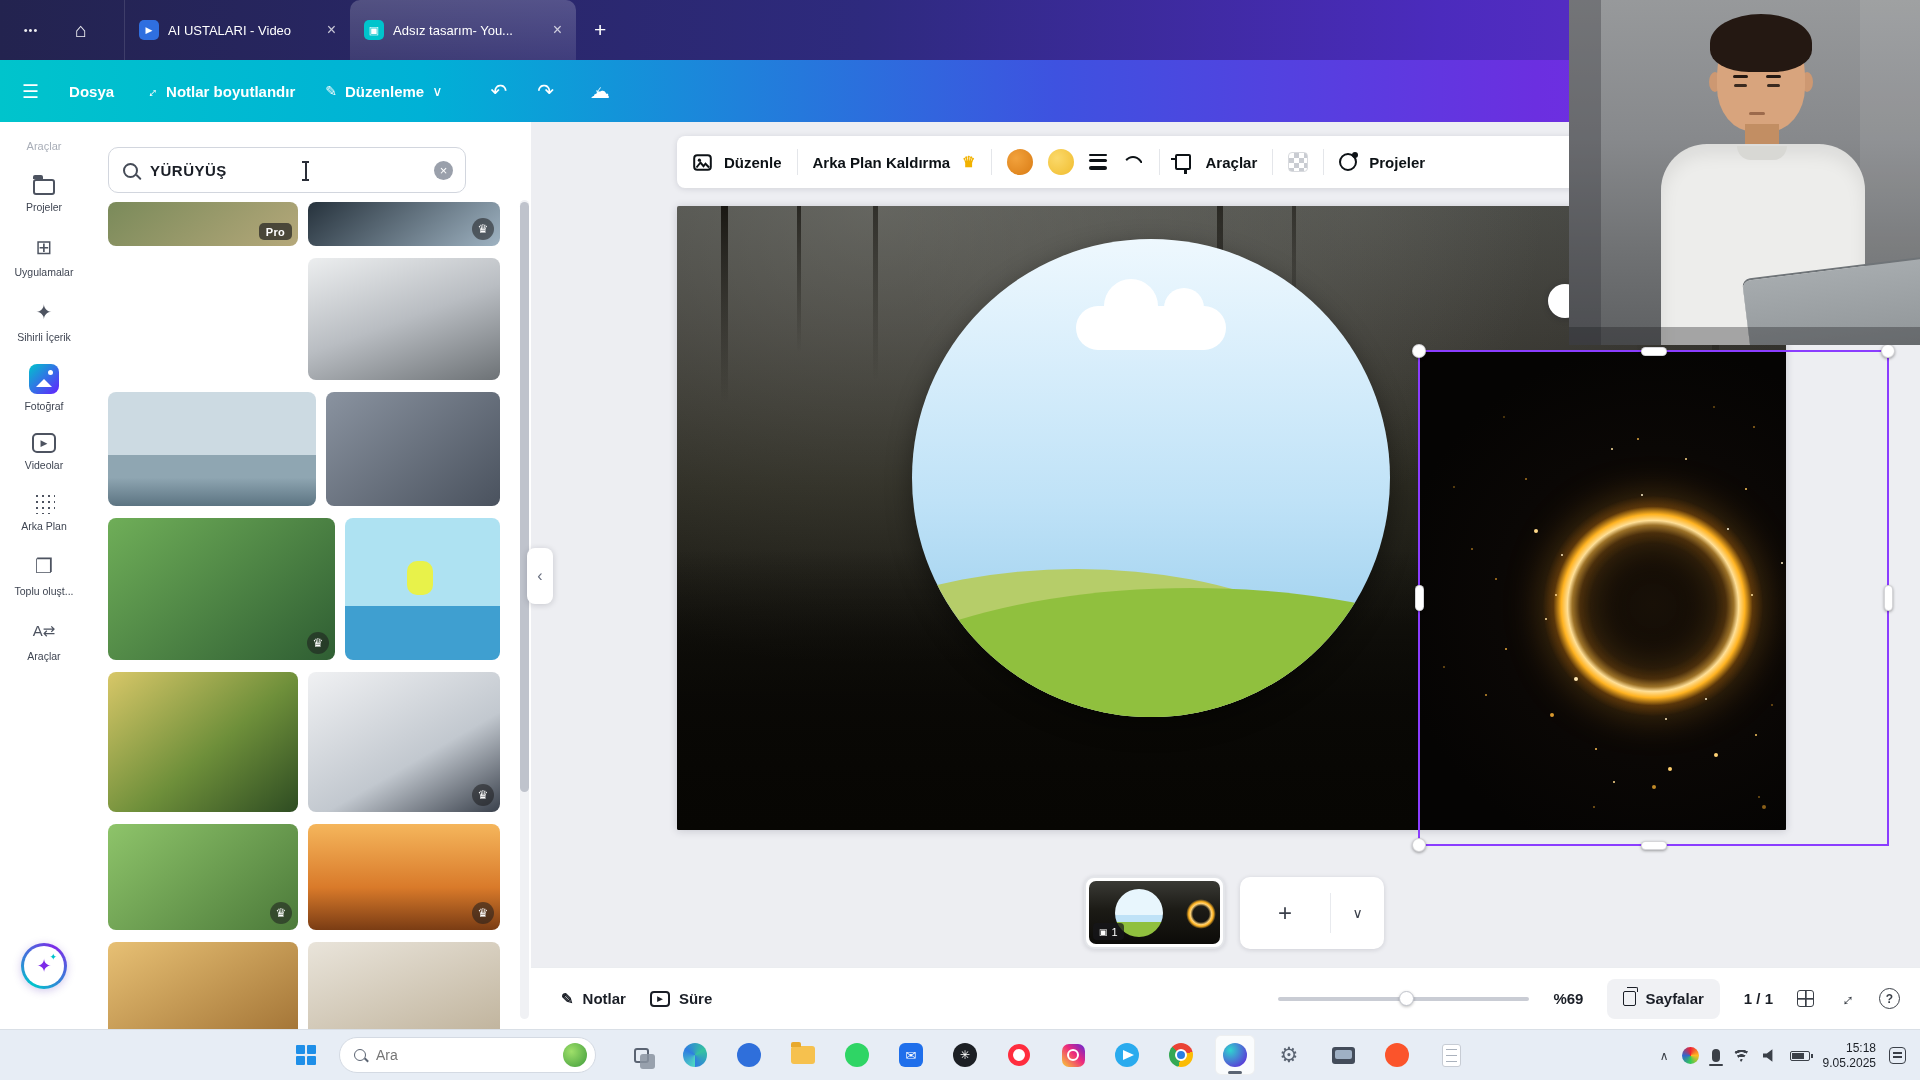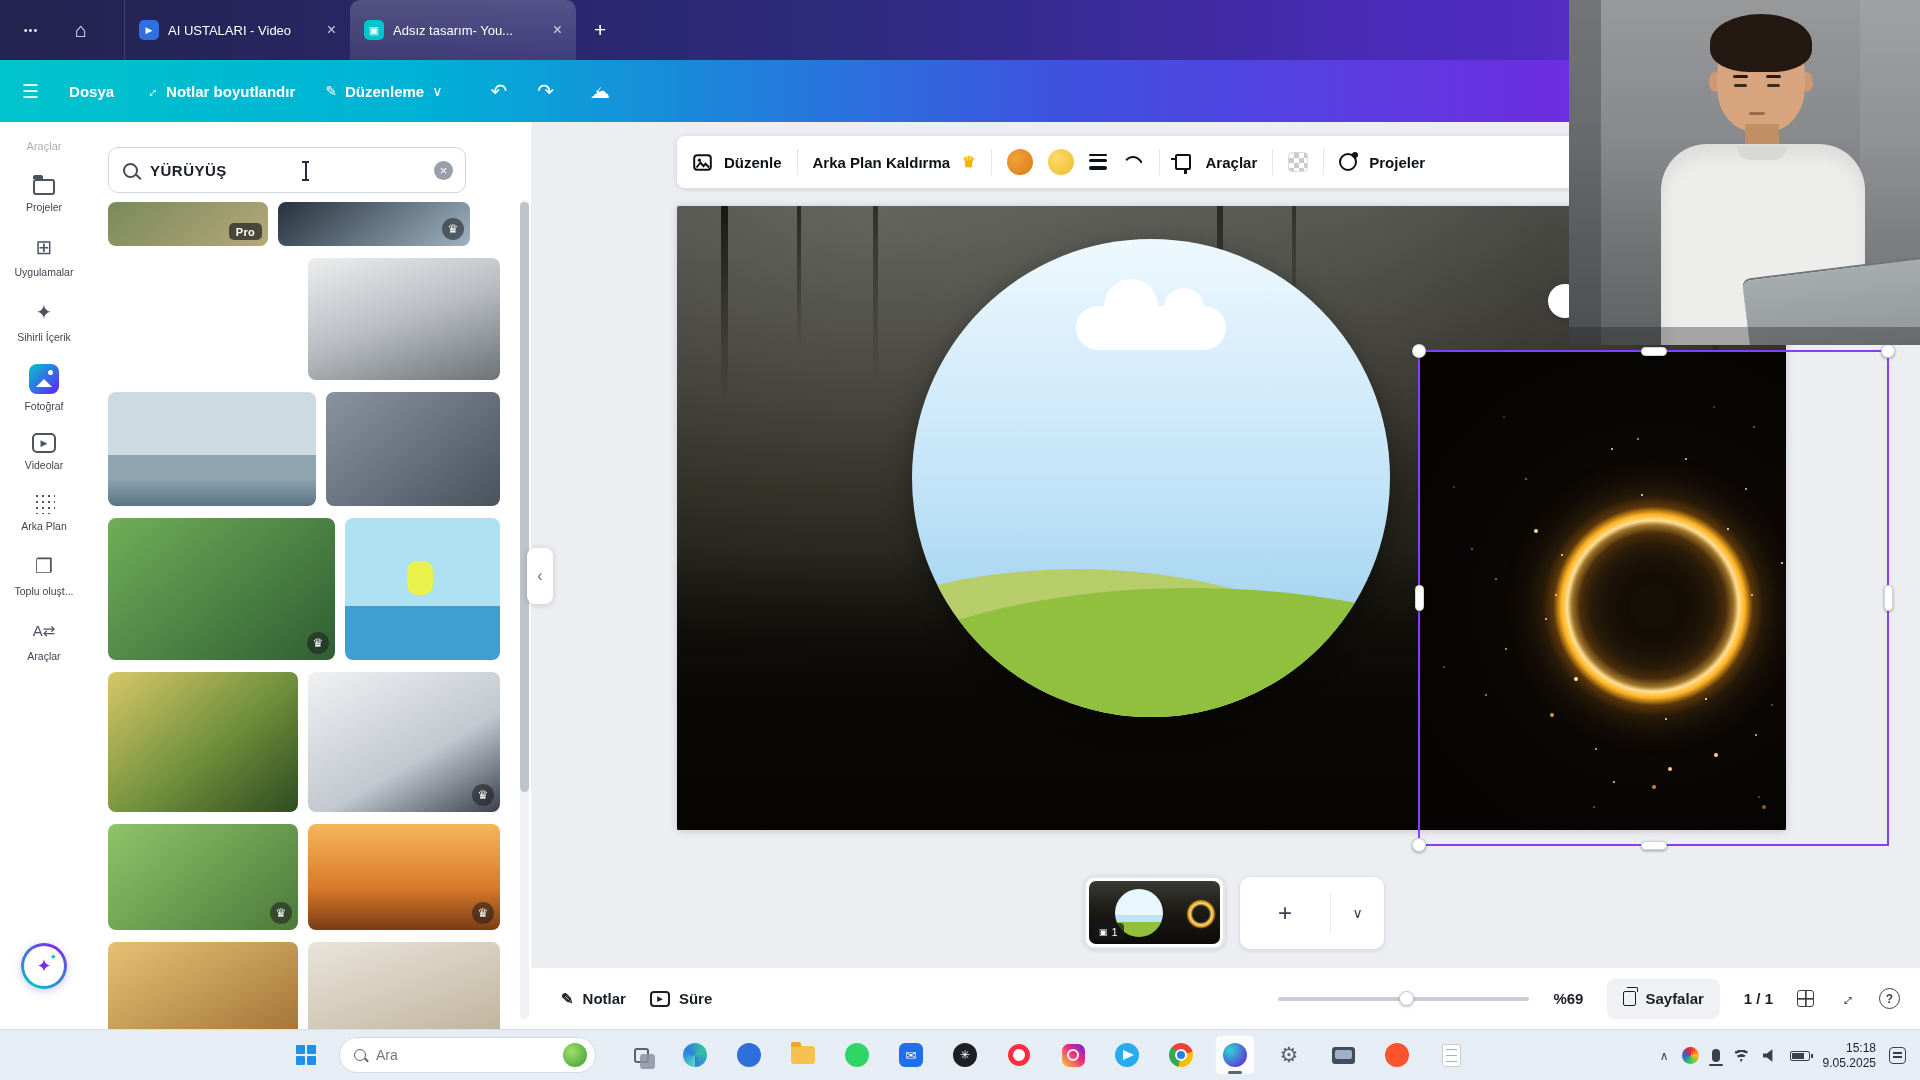--- a/index.html
+++ b/index.html
@@ -332,21 +332,21 @@
   <div class="panel">
     <div class="searchbox">
       <span class="mag"></span>
       <input value="YÜRÜYÜŞ" style="">
       <span class="ibeam"></span>
       <span class="sb-clear">×</span>
     </div>
 
     <div class="photos">
       <div class="prow" style="height:44px">
-        <div class="photo p0" style="width:160px;height:44px">
+        <div class="photo p0" style="width:190px;height:44px">
           <span class="b-pro">Pro</span>
         </div>
         <div class="photo p1" style="width:192px;height:44px">
           <span class="b-crown">♛</span>
         </div>
       </div>
       <div class="prow" style="height:122px">
         <div class="photo p2" style="width:190px;height:122px"></div>
         <div class="photo p3" style="width:192px;height:122px"></div>
       </div>

